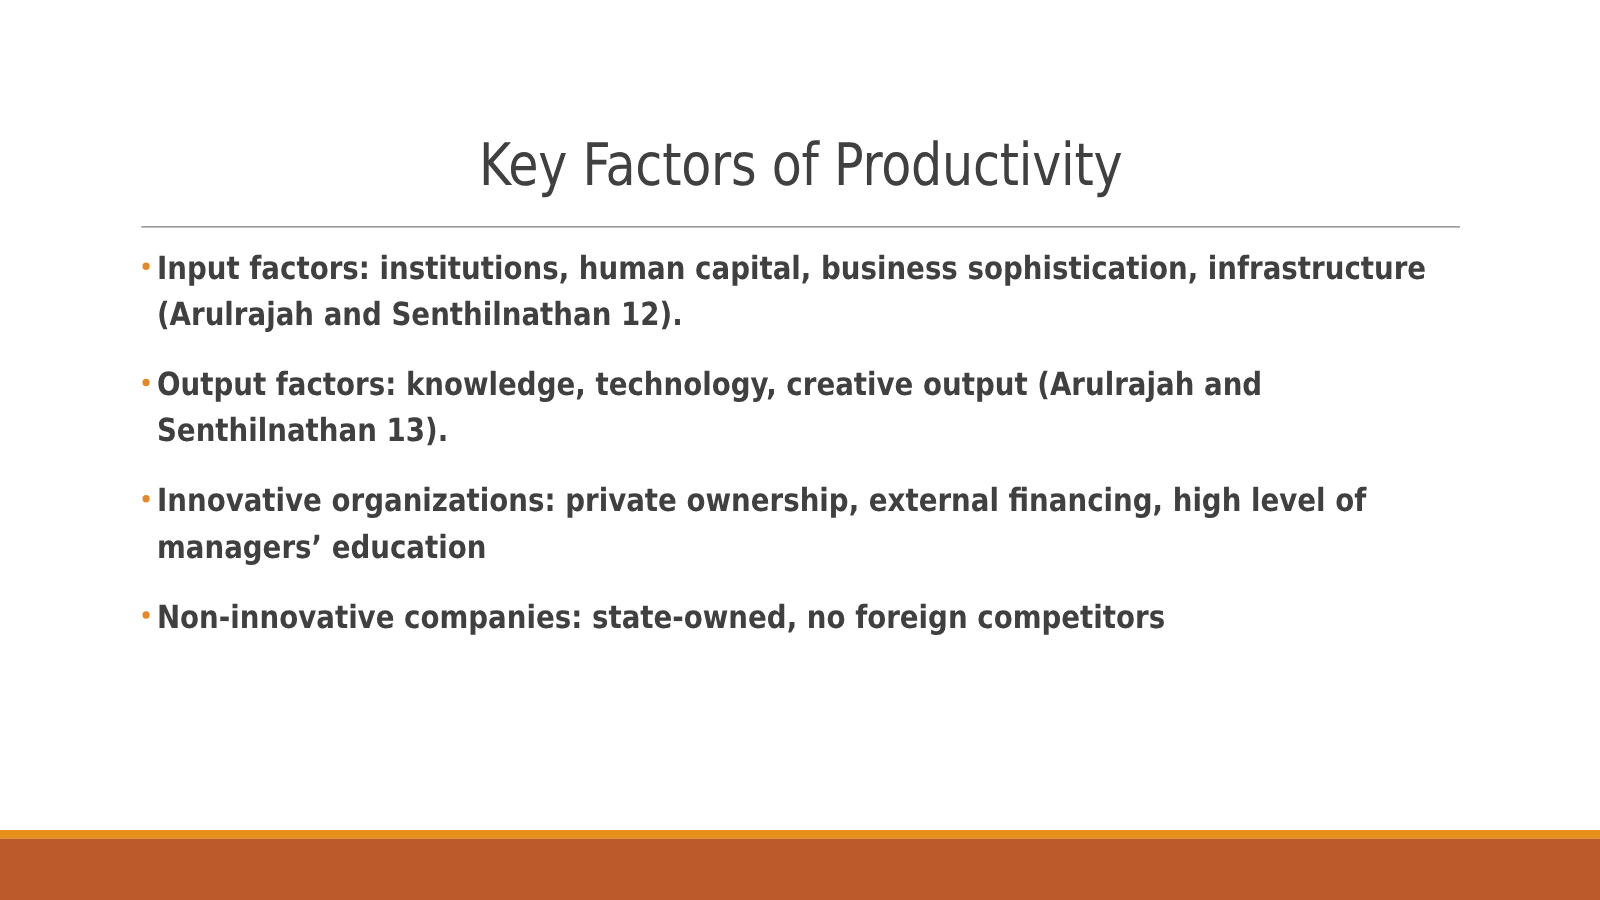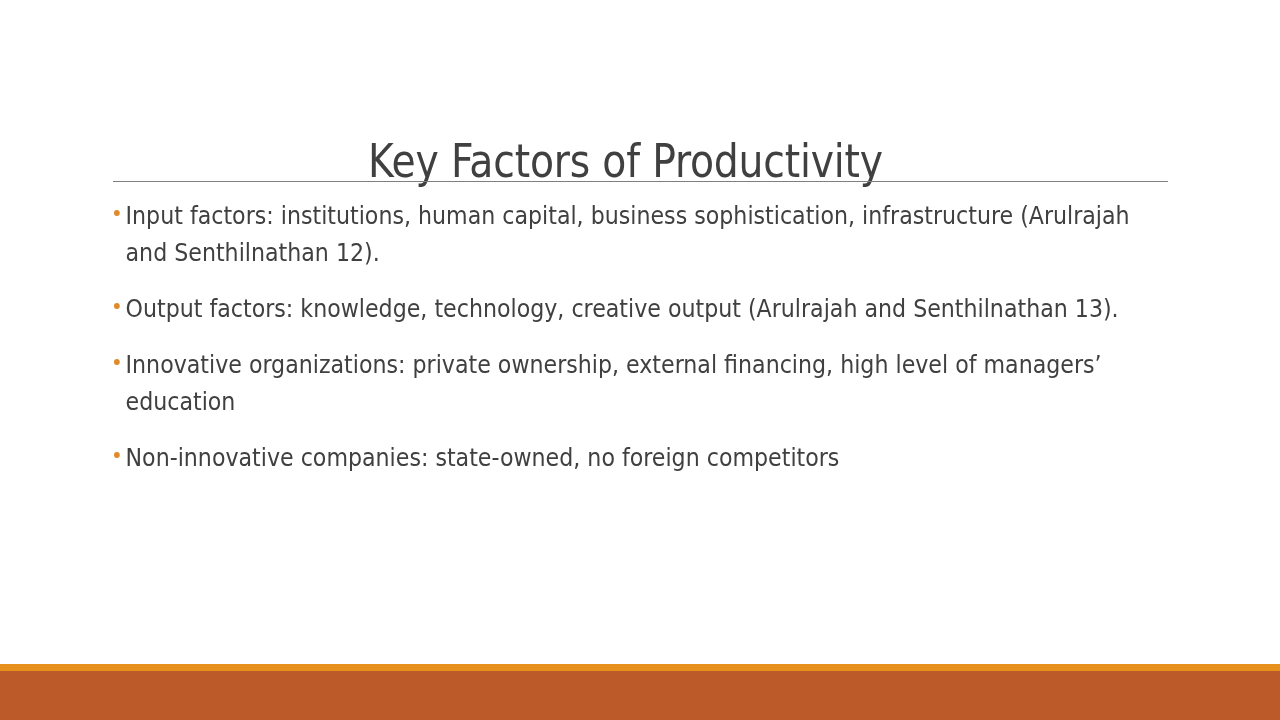--- a/index.html
+++ b/index.html
@@ -16,25 +16,24 @@
     position: relative;
     width: 1280px;
     height: 720px;
     background: #ffffff;
     overflow: hidden;
   }
 
   
   .title-block {
     position: absolute;
-    left: 98px;
+    left: 113px;
     top: 104px;
     width: 1055px;
     text-align: center;
-    margin-top: 28px;
   }
   .slide-title {
     margin: 0;
     font-family: "DejaVu Sans Condensed", "Liberation Sans Narrow", "Liberation Sans", sans-serif;
     font-size: 47px;
     font-weight: 400;
     line-height: 58px;
     letter-spacing: -0.2px;
     color: #404040;
     white-space: nowrap;
@@ -49,20 +48,21 @@
     height: 0;
     border-top: 1.6px solid #7f7f7f;
   }
 
   
   .body-block {
     position: absolute;
     left: 113px;
     top: 197px;
     width: 1070px;
+    font-weight: bold;
   }
   .bullet-item {
     position: relative;
     margin: 0 0 19px 0;
     padding-left: 13px;
     font-family: "DejaVu Sans Condensed", "Liberation Sans Narrow", "Liberation Sans", sans-serif;
     font-size: 25.5px;
     line-height: 37px;
     color: #404040;
     transform: scaleX(0.965);

